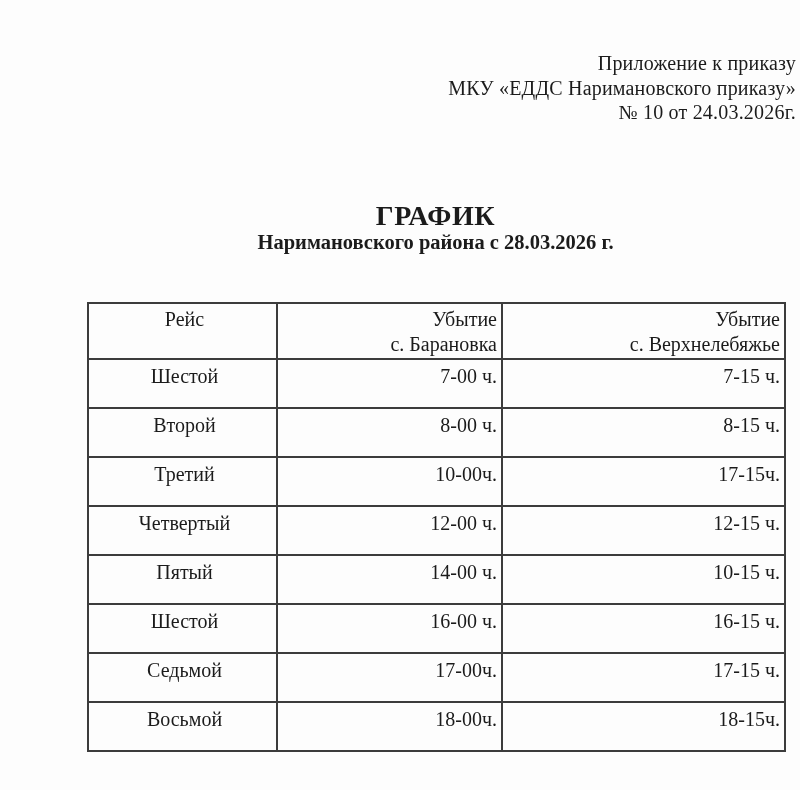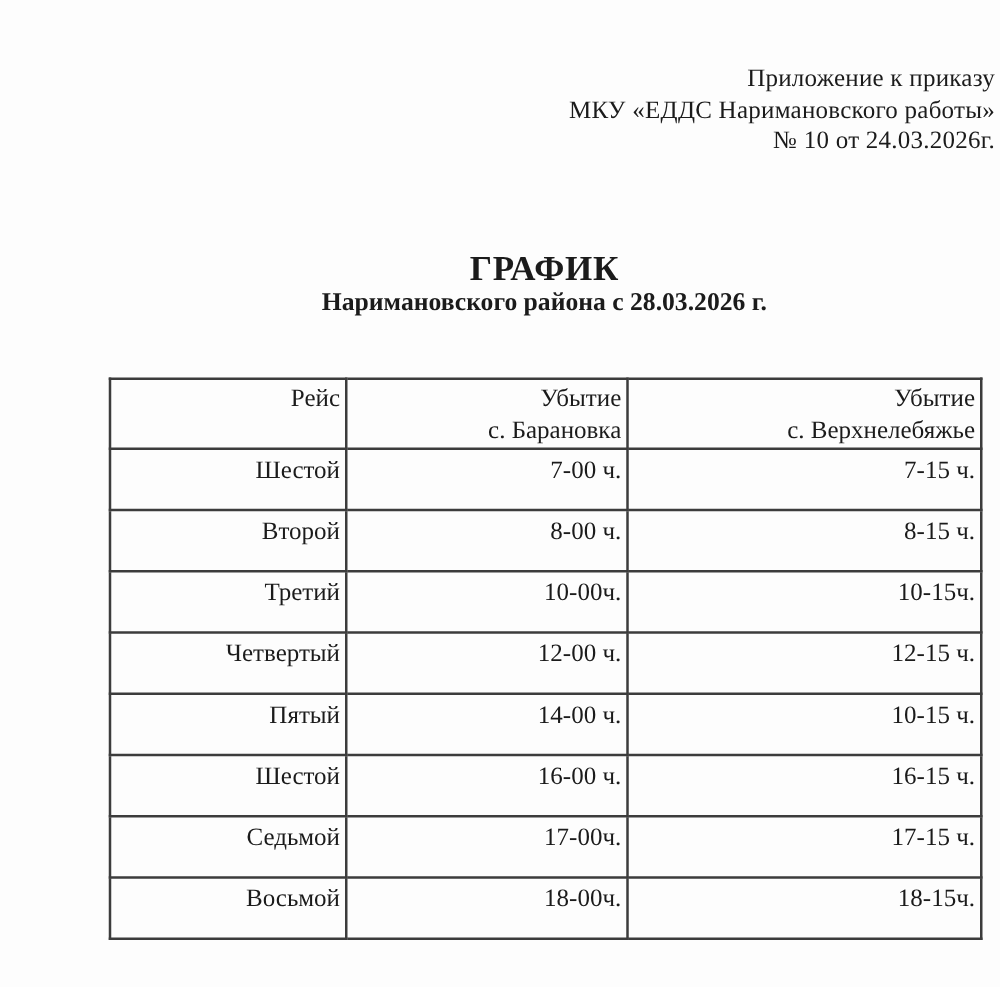--- a/index.html
+++ b/index.html
@@ -61,37 +61,37 @@
     font-weight: 400;
     text-align: right;
     line-height: 25px;
     padding: 3px 4px 0 4px;
   }
   table.schedule thead th {
     height: 51px;
   }
   table.schedule th.col-trip,
   table.schedule td.cell-trip {
-    text-align: right;
+    text-align: center;
     padding-left: 8px;
   }
   table.schedule tbody td {
     height: 43px;
     padding-top: 4px;
     padding-left: 24px;
   }
 </style>
 </head>
 <body>
 
 <div class="page">
 
   <div class="header-right">
     <div>Приложение к приказу</div>
-    <div>МКУ «ЕДДС Наримановского работы»</div>
+    <div>МКУ «ЕДДС Наримановского приказу»</div>
     <div>№ 10 от 24.03.2026г.</div>
   </div>
 
   <div class="title-block">
     <div class="title-main">ГРАФИК</div>
     <div class="title-sub">Наримановского района с 28.03.2026 г.</div>
   </div>
 
   <table class="schedule">
     <colgroup>
@@ -119,21 +119,21 @@
         <td>7-15 ч.</td>
       </tr>
       <tr>
         <td class="cell-trip">Второй</td>
         <td>8-00 ч.</td>
         <td>8-15 ч.</td>
       </tr>
       <tr>
         <td class="cell-trip">Третий</td>
         <td>10-00ч.</td>
-        <td>10-15ч.</td>
+        <td>17-15ч.</td>
       </tr>
       <tr>
         <td class="cell-trip">Четвертый</td>
         <td>12-00 ч.</td>
         <td>12-15 ч.</td>
       </tr>
       <tr>
         <td class="cell-trip">Пятый</td>
         <td>14-00 ч.</td>
         <td>10-15 ч.</td>

